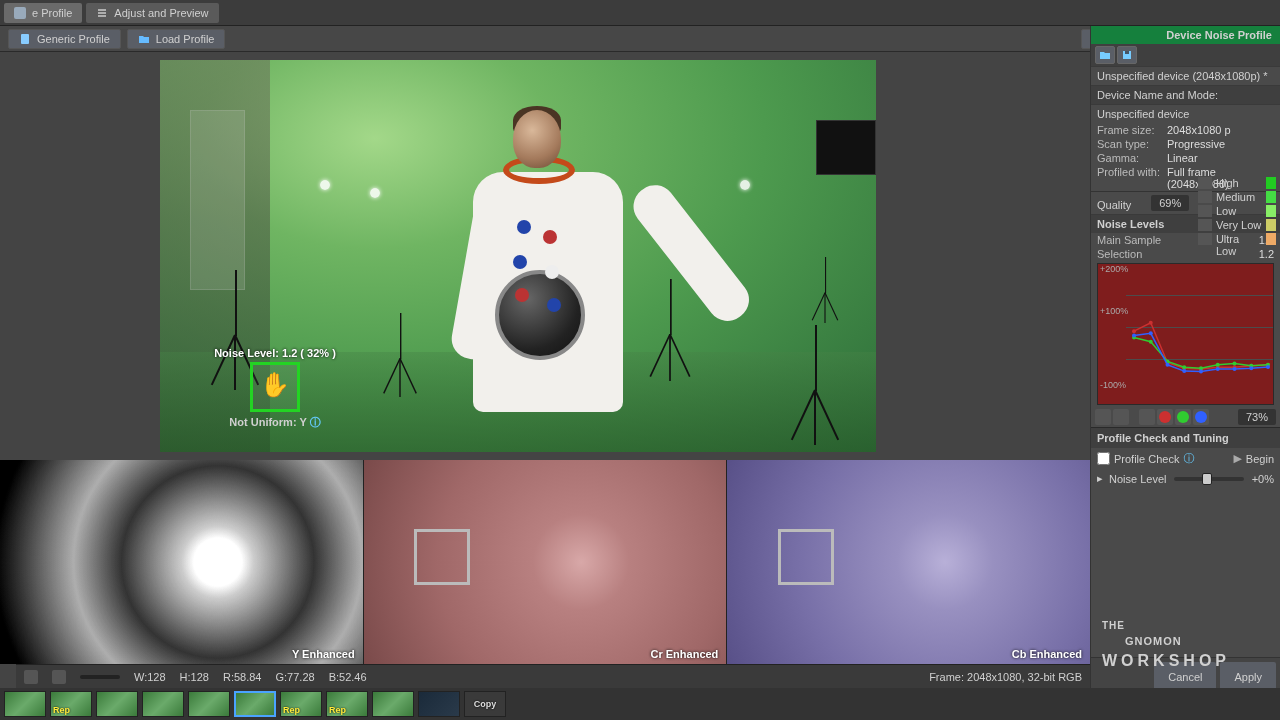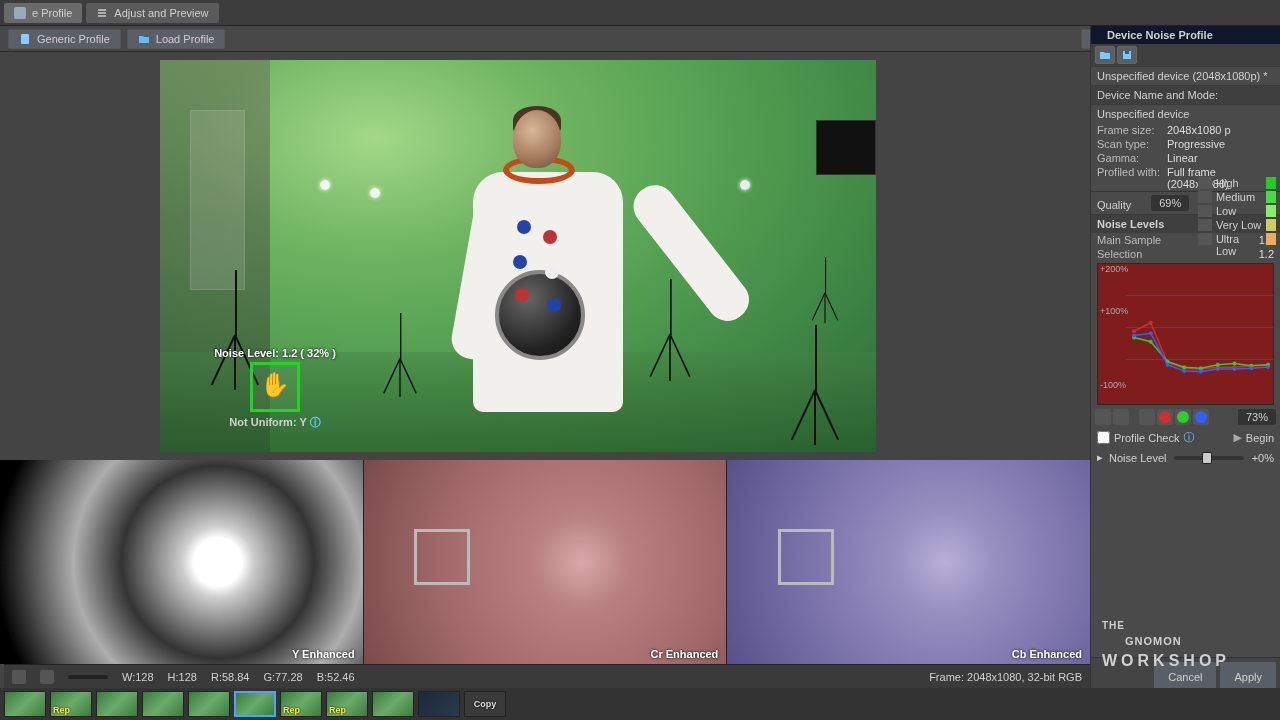--- a/index.html
+++ b/index.html
@@ -55,21 +55,21 @@
 .ch:last-child{border-right:none;}
 .ch .imgfake { position:absolute; inset:0; }
 .ch.y .imgfake{ background:radial-gradient(circle at 60% 50%, #fff 0%, #aaa 15%, #555 40%, #999 60%, #222 100%); filter:contrast(180%) grayscale(100%);}
 .ch.cr .imgfake{ background:radial-gradient(circle at 60% 50%, #d8a8a8 0%, #b88080 20%, #a06868 60%, #7a4a4a 100%);}
 .ch.cb .imgfake{ background:radial-gradient(circle at 60% 50%, #b8b0d8 0%, #9890c0 20%, #7870a8 60%, #585088 100%);}
 .ch .selbox { position:absolute; left:14%; top:34%; width:56px; height:56px; border:3px solid #bbb; }
 .ch .chlabel { position:absolute; right:8px; bottom:4px; color:#fff; font-weight:bold; text-shadow:0 0 3px #000; }
 
 
 .rpanel { position:absolute; top:26px; right:0; width:190px; bottom:24px; background:#4a4a4a; border-left:1px solid #333; font-size:10px; }
-.rpanel .hdr { text-align:left; font-weight:bold; padding:3px 16px; background:#0f172a; }
+.rpanel .hdr { text-align:right; font-weight:bold; padding:3px 8px; background:#15803d; }
 .rpanel .iconrow { display:flex; gap:2px; padding:2px 4px; background:#3f3f3f; }
 .rpanel .iconrow .ib { width:20px; height:18px; background:#5a5e66; border:1px solid #666; border-radius:2px; display:flex; align-items:center; justify-content:center; cursor:pointer;}
 .rpanel .line { padding:3px 6px; border-top:1px solid #3a3a3a; }
 .rpanel .kv { display:flex; padding:1px 6px; font-size:10px; }
 .rpanel .kv .k{ width:70px; color:#bbb;} .rpanel .kv .v{flex:1; color:#ddd;}
 .rpanel .qrow{ display:flex; align-items:flex-end; padding:3px 6px; gap:20px;}
 .rpanel .pill{ background:#333; padding:2px 8px; border-radius:2px; }
 .rpanel .noiselegend{ position:absolute; right:4px; top:150px; width:78px; }
 .rpanel .nlrow{ display:flex; align-items:flex-start; gap:4px; padding:1px 0; font-size:10px;}
 .rpanel .swatch{width:14px; height:12px; background:#555;}
@@ -83,21 +83,21 @@
 .rpanel .chartbtns .dot{width:12px;height:12px;border-radius:50%;}
 .rpanel .sect { padding:4px 6px; font-weight:bold; background:#3f3f3f; border-top:1px solid #2a2a2a;}
 .rpanel .srow{ display:flex; align-items:center; padding:3px 6px; gap:4px;}
 .rpanel .srow .expand{width:8px;}
 .rpanel .slider { flex:1; height:4px; background:#333; position:relative; border-radius:2px; margin:0 4px;}
 .rpanel .slider .thumb{position:absolute; left:40%; top:-4px; width:10px; height:12px; background:#ccc; border-radius:2px;}
 .rpanel .bot { position:absolute; bottom:0; left:0; right:0; display:flex; gap:4px; padding:4px; justify-content:flex-end; background:#444; border-top:1px solid #333;}
 .rpanel .bot .b{ background:#5a5e66; padding:9px 14px; border-radius:2px; cursor:pointer;}
 
 
-.status { position:absolute; left:4px; right:190px; bottom:32px; height:24px; background:#3a3a3a; display:flex; align-items:center; padding:0 8px; gap:14px; font-size:10px; color:#ccc; border-top:1px solid #222;}
+.status { position:absolute; left:16px; right:190px; bottom:32px; height:24px; background:#3a3a3a; display:flex; align-items:center; padding:0 8px; gap:14px; font-size:10px; color:#ccc; border-top:1px solid #222;}
 .status .sicon{width:14px;height:14px;background:#555;border-radius:2px;cursor:pointer;}
 .status .slider2{width:40px;height:4px;background:#222;border-radius:2px;}
 .status .right{margin-left:auto;}
 
 
 .thumbs { position:absolute; left:0; right:0; bottom:0; height:32px; background:#333; display:flex; align-items:center; gap:4px; padding:2px 4px;}
 .thumb { position:relative; width:42px; height:26px; border:1px solid #222; cursor:pointer; background:linear-gradient(135deg,#3a7a3a,#6aaa6a 50%,#3a7a3a);}
 .thumb.sel{ border:2px solid #4aa3ff; }
 .thumb .tlabel { position:absolute; bottom:1px; left:2px; font-size:9px; font-weight:bold; color:#ffeb3b; text-shadow:0 0 2px #000;}
 .thumb.copy { background:#3a3a3a; display:flex; align-items:center; justify-content:center;}
@@ -369,20 +369,21 @@
       </div>
     <div class="ib">
         <div class="dot" style="background:#30cc30"></div>
       </div>
     <div class="ib">
         <div class="dot" style="background:#3060ff"></div>
       </div>
     <div style="flex:1"></div>
     <span class="pill">73%</span>
   </div>
+  <div class="sect">Profile Check and Tuning</div>
   <div class="srow">
     <input type="checkbox" style="">
     <span>Profile Check</span>
     <span style="color:#6cf">ⓘ</span>
     <div style="flex:1"></div>
     <span style="color:#aaa">▶</span>
     <span style="cursor:pointer">Begin</span>
   </div>
   <div class="srow">
     <span class="expand">▸</span>

